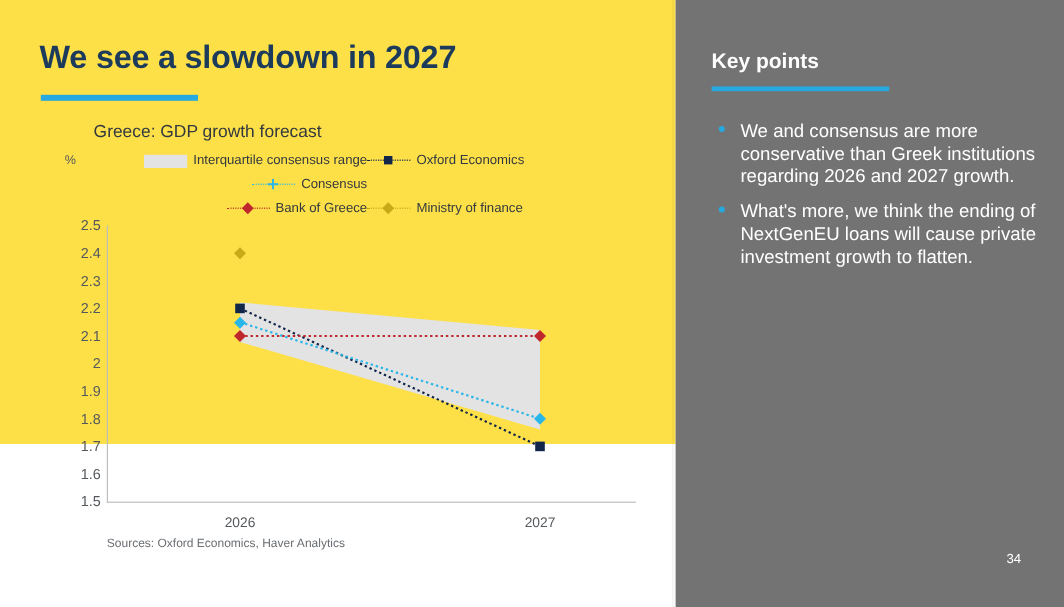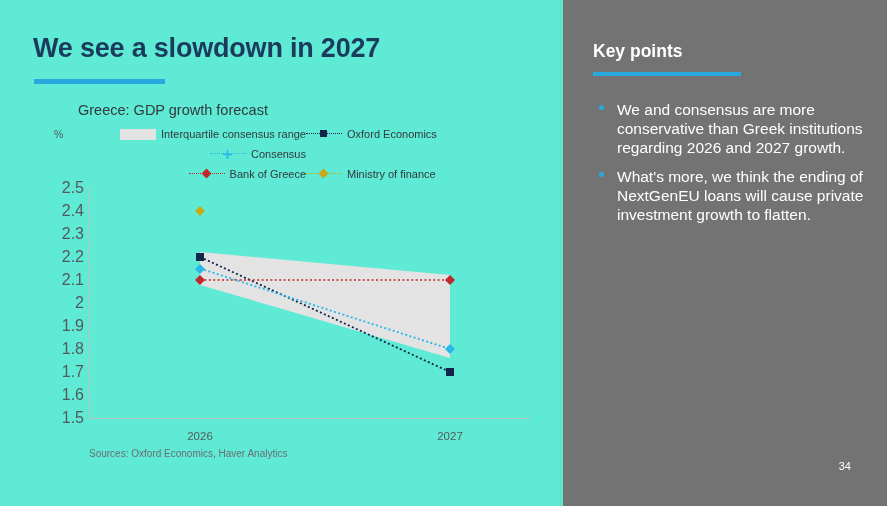--- a/index.html
+++ b/index.html
@@ -17,22 +17,22 @@
     position: relative;
     width: 887px;
     height: 506px;
     background: #ffffff;
   }
   
   .left {
     position: absolute;
     left: 0; top: 0;
     width: 563px;
-    height: 506px;
-    background: #5eead4;
+    height: 370px;
+    background: #fde047;
   }
   .slide-title {
     position: absolute;
     left: 33px;
     top: 33px;
     font-size: 27px;
     font-weight: bold;
     color: #1b3a5c;
     letter-spacing: -0.2px;
     white-space: nowrap;
@@ -126,21 +126,21 @@
     width: 440px;
     height: 230px;
     border-left: 1px solid #bfbfbf;
     border-bottom: 1px solid #bfbfbf;
   }
   .ytick {
     position: absolute;
     right: 100%;
     transform: translateY(-50%);
     padding-right: 6px;
-    font-size: 16px;
+    font-size: 12px;
     color: #55595d;
     white-space: nowrap;
   }
   .xtick {
     position: absolute;
     top: 100%;
     transform: translateX(-50%);
     margin-top: 12px;
     font-size: 11.5px;
     color: #55595d;

